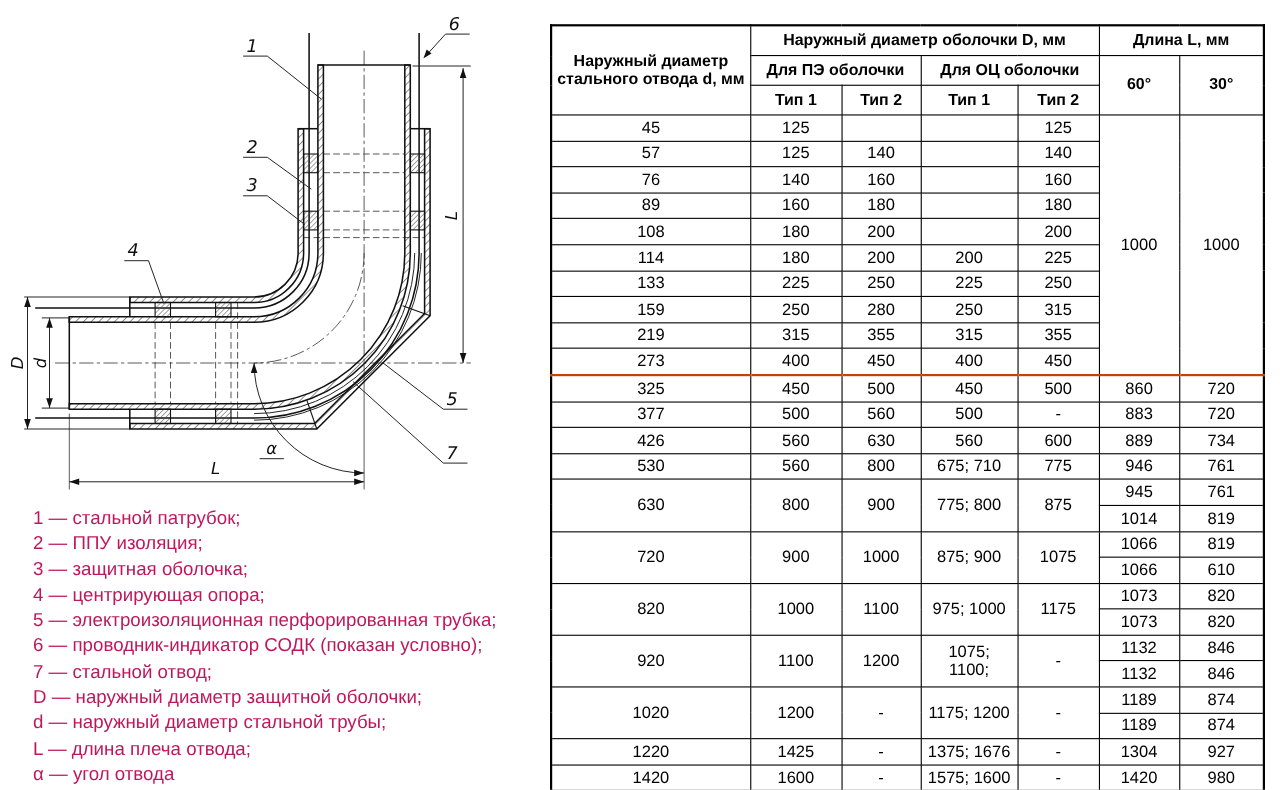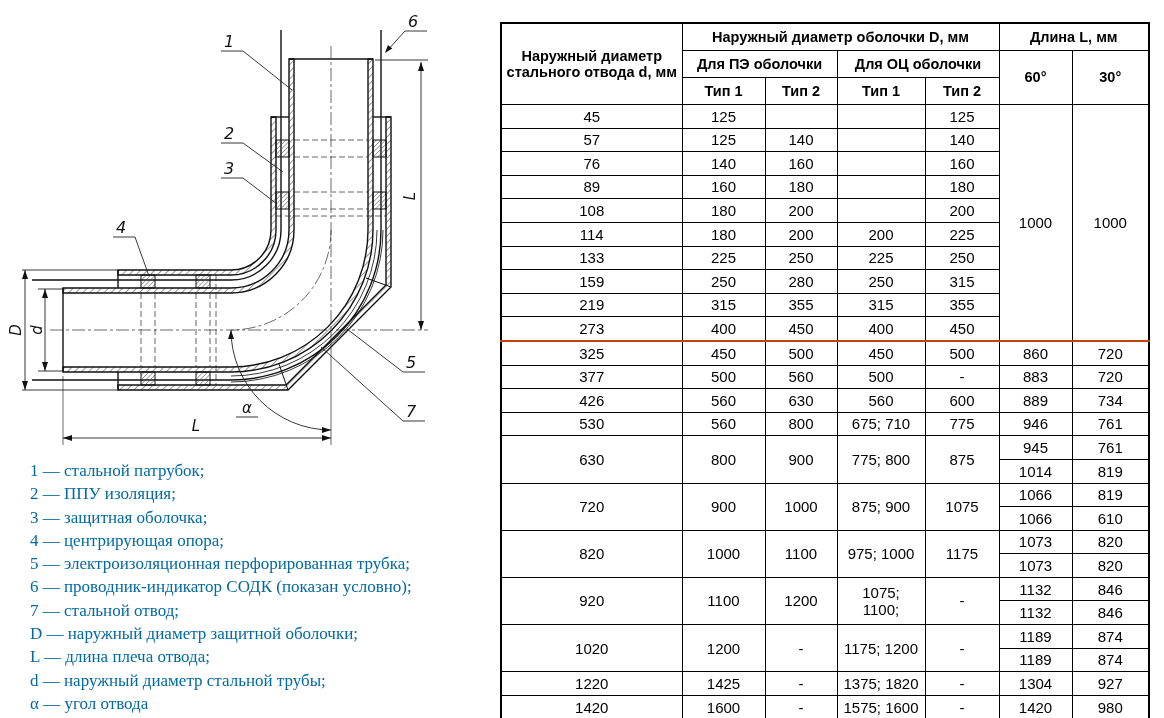--- a/index.html
+++ b/index.html
@@ -2,21 +2,21 @@
 <html><head>
 <meta charset="utf-8">
 <style>
   html,body{margin:0;padding:0;background:#fff;overflow:hidden;}
   body{width:1164px;height:718px;position:relative;color:#000;
        font-family:"Liberation Sans", sans-serif;}
 
   
   .drawing{position:absolute;left:0;top:0;width:500px;height:455px;}
   .legend{position:absolute;left:30px;top:459px;width:470px;
-          font-size:17px;line-height:23.3px;color:#0369a1;font-family:Liberation Serif, serif;}
+          font-size:17px;line-height:23.3px;color:#be185d;}
   .legend .legend-line{white-space:nowrap;}
 
   
   .table-wrap{position:absolute;left:500px;top:22px;width:648px;}
   table.tbl{border-collapse:collapse;table-layout:fixed;width:648px;
             border:2px solid #000;}
   .tbl th,.tbl td{border:1px solid #000;text-align:center;vertical-align:middle;
             padding:0;overflow:hidden;}
   .tbl thead th{font-weight:bold;font-size:14.5px;line-height:1.12;height:24px;padding:1px 2px;}
   .tbl tbody td{font-size:15px;height:22.6px;line-height:1.15;white-space:pre-line;}
@@ -164,22 +164,22 @@
 
 <div class="legend">
     <div class="legend-line">1 — стальной патрубок;</div>
     <div class="legend-line">2 — ППУ изоляция;</div>
     <div class="legend-line">3 — защитная оболочка;</div>
     <div class="legend-line">4 — центрирующая опора;</div>
     <div class="legend-line">5 — электроизоляционная перфорированная трубка;</div>
     <div class="legend-line">6 — проводник-индикатор СОДК (показан условно);</div>
     <div class="legend-line">7 — стальной отвод;</div>
     <div class="legend-line">D — наружный диаметр защитной оболочки;</div>
+    <div class="legend-line">d — наружный диаметр стальной трубы;</div>
     <div class="legend-line">L — длина плеча отвода;</div>
-    <div class="legend-line">d — наружный диаметр стальной трубы;</div>
     <div class="legend-line">α — угол отвода</div>
   </div>
 
 <div class="table-wrap">
   <table class="tbl">
     <colgroup>
       <col style="width:181px">
         <col style="width:83px">
         <col style="width:72px">
       <col style="width:88px">
@@ -378,21 +378,21 @@
           <td>874</td>
         </tr>
         <tr>
           <td>1189</td>
           <td>874</td>
         </tr>
         <tr>
           <td>1220</td>
           <td>1425</td>
           <td>-</td>
-          <td>1375; 1820</td>
+          <td>1375; 1676</td>
           <td>-</td>
           <td>1304</td>
           <td>927</td>
         </tr>
         <tr>
           <td>1420</td>
           <td>1600</td>
           <td>-</td>
           <td>1575; 1600</td>
           <td>-</td>

